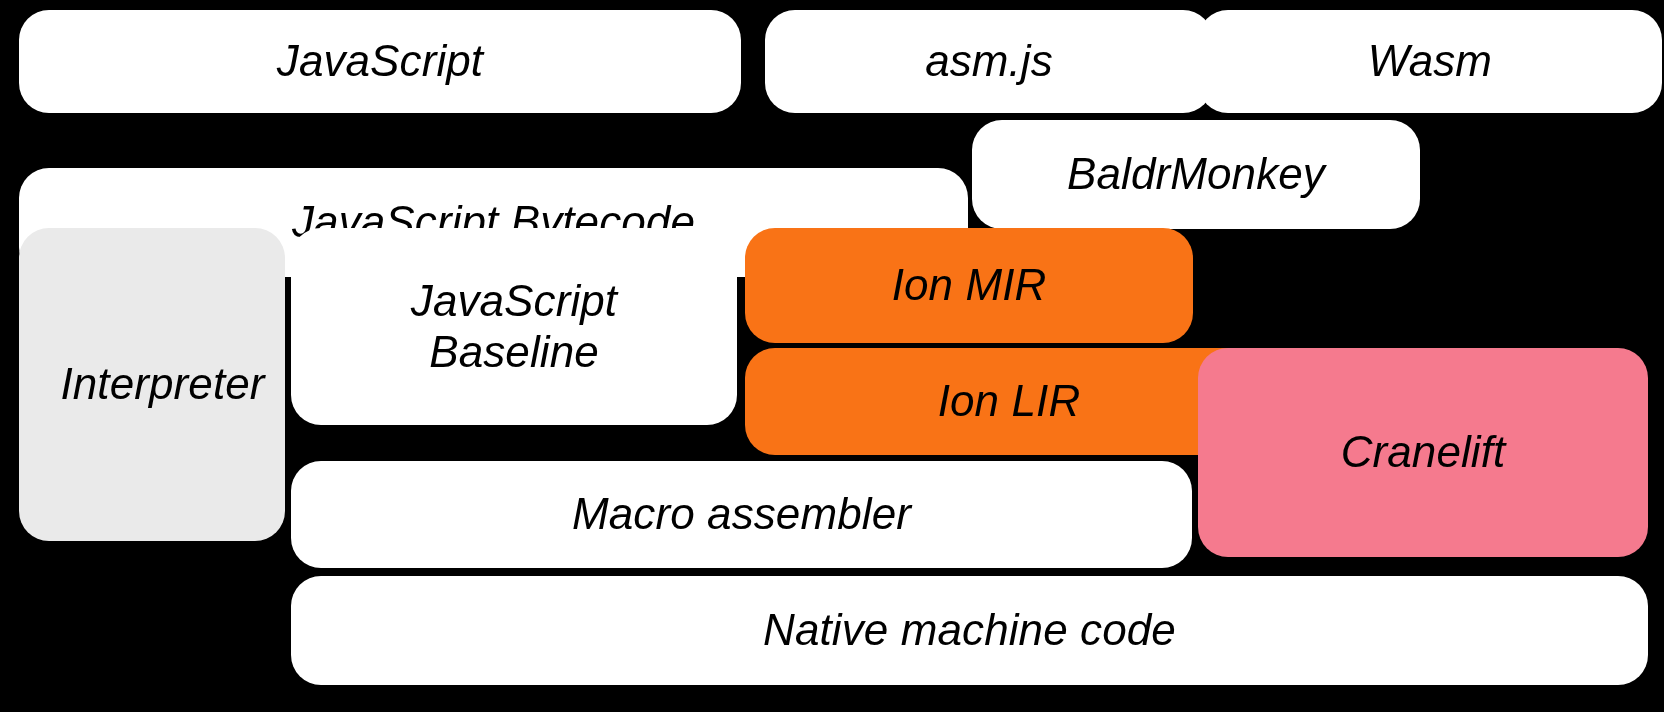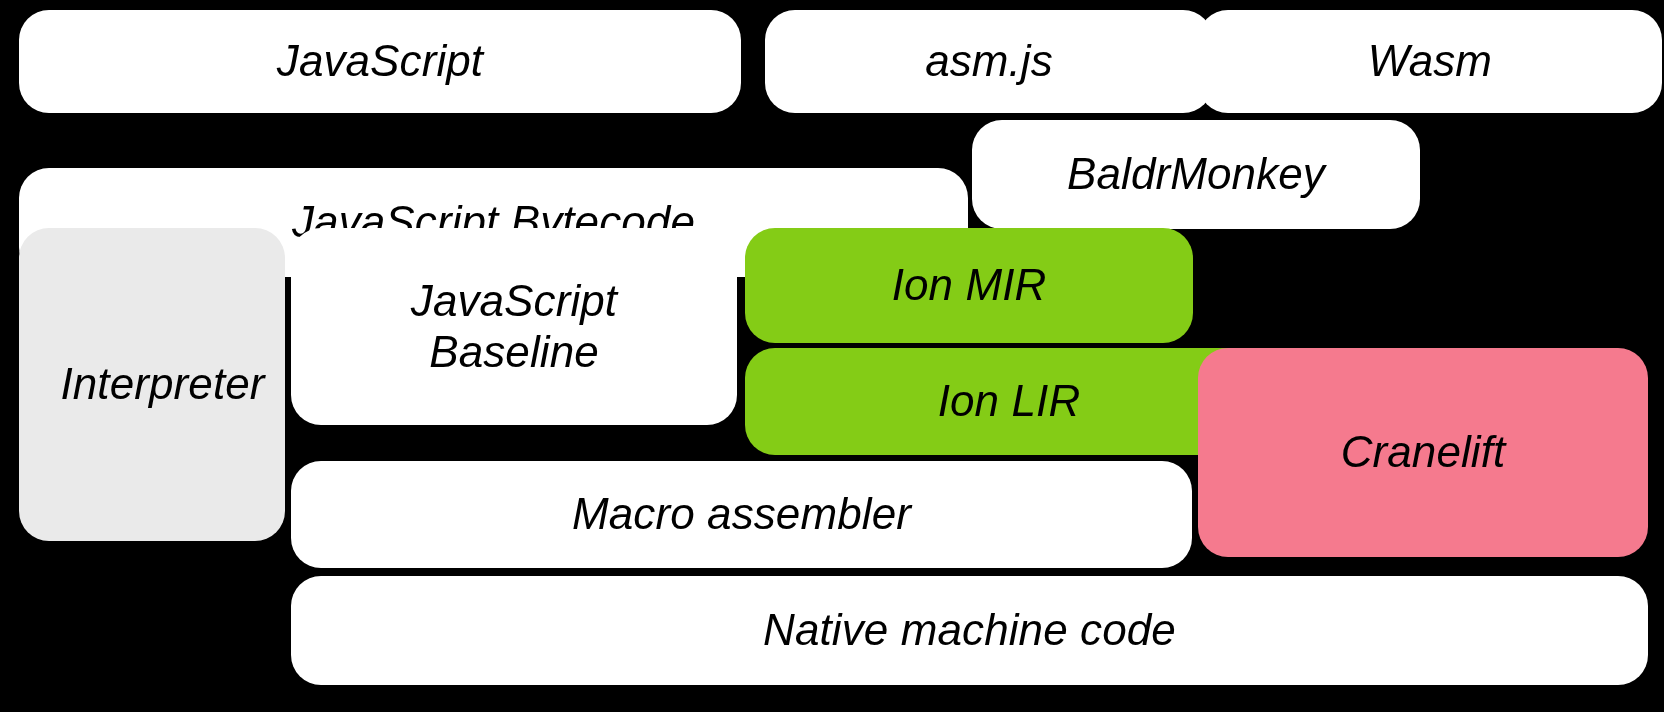--- a/index.html
+++ b/index.html
@@ -30,21 +30,21 @@
     color: #000000;
     font-size: 44px;
     line-height: 1.14;
     font-weight: 400;
     letter-spacing: 0.1px;
     white-space: pre-line;
     padding: 0 10px;
   }
   .fill-white { background: #FFFFFF; }
   .fill-gray  { background: #EAEAEA; padding-left: 31px; }
-  .fill-green { background: #84cc16; }
+  .fill-green { background: #f97316; }
   .fill-pink  { background: #F57A8E; }
 
   
   #n-javascript       { left: 19px;   top: 10px;  width: 722px; height: 103px; }
   #n-asmjs            { left: 744px;  top: 10px;  width: 448px; height: 103px; margin-left: 21px; }
   #n-wasm             { left: 1198px; top: 10px;  width: 464px; height: 103px; }
   
   #n-js-bytecode      { left: 19px;   top: 120px; width: 949px; height: 109px; margin-top: 48px; }
   #n-baldrmonkey      { left: 972px;  top: 120px; width: 448px; height: 109px; }
   

